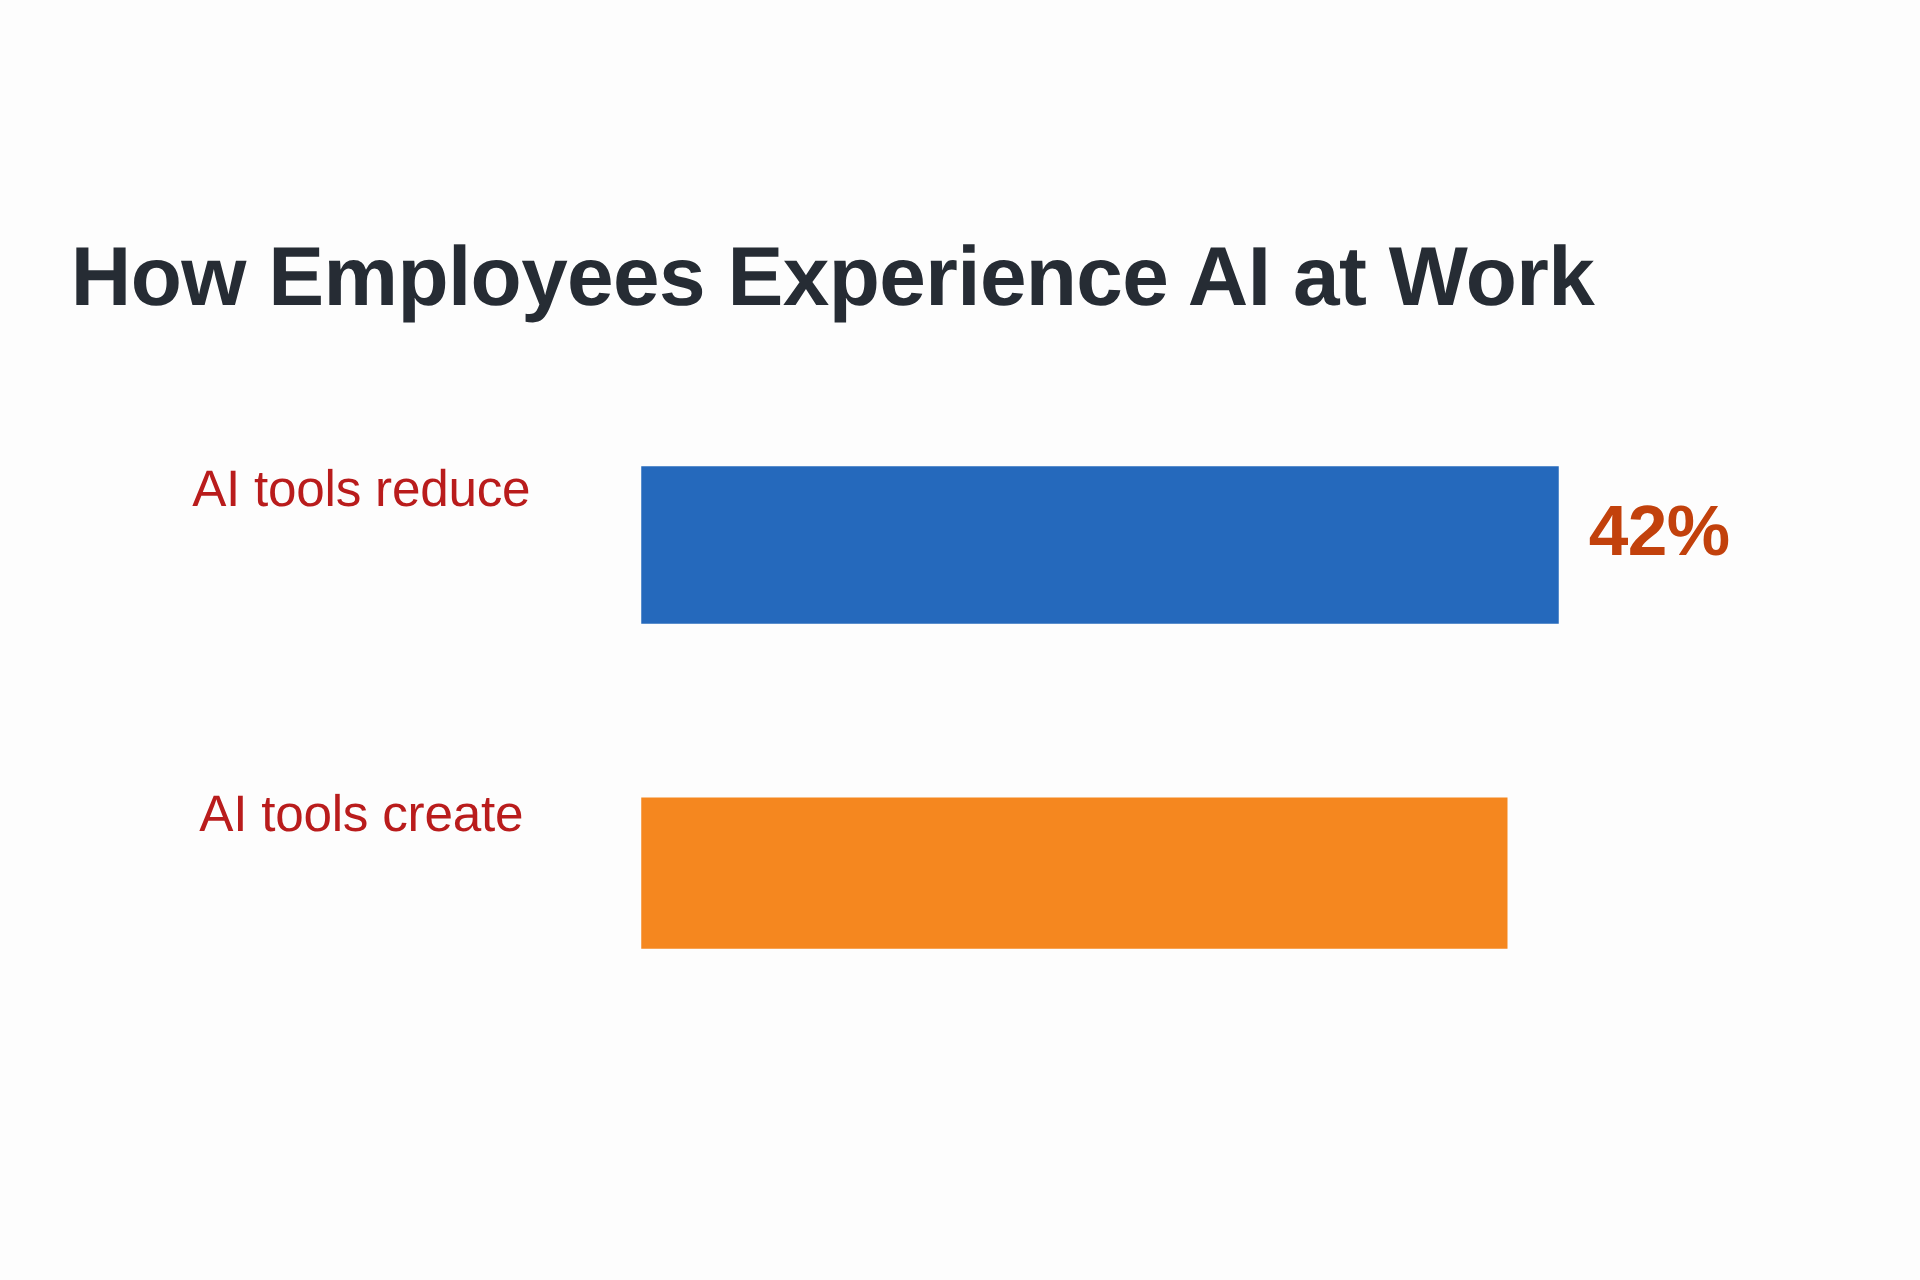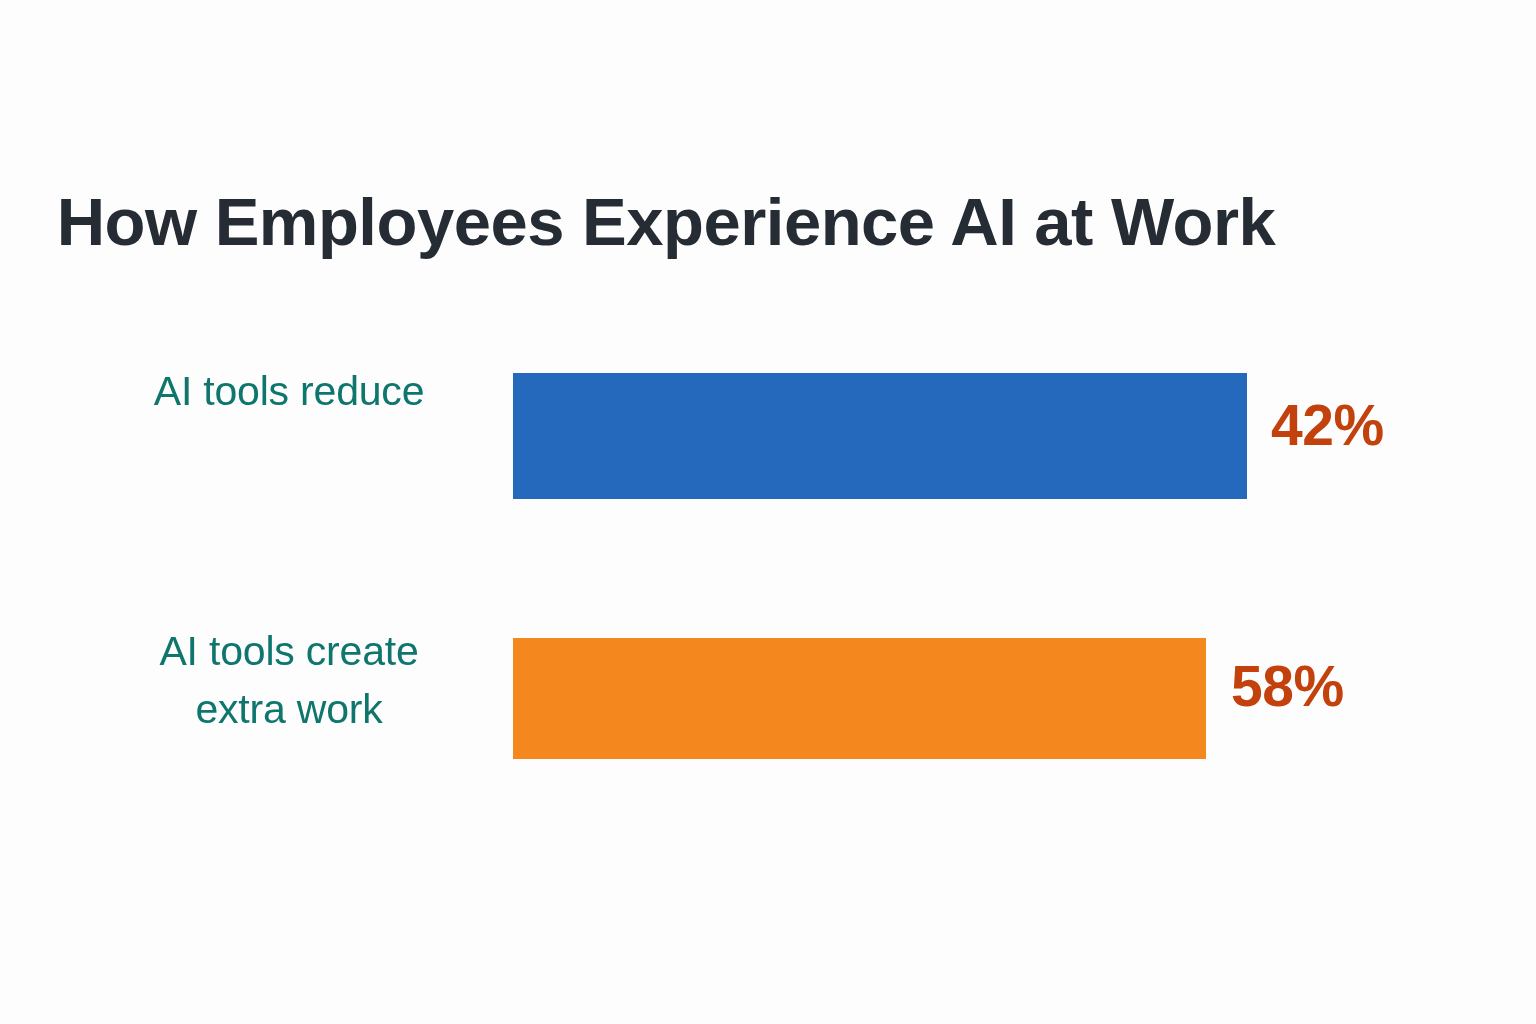--- a/index.html
+++ b/index.html
@@ -56,21 +56,21 @@
   .bar-row[data-row="1"] { top: 240px; height: 190px; }
 
   
   .cat-label {
     position: absolute;
     left: 110px;
     width: 358px;
     text-align: center;
     font-size: 41px;
     font-weight: normal;
-    color: #0f766e;
+    color: #b91c1c;
     line-height: 1.42;
     letter-spacing: -0.2px;
   }
   .bar-row[data-row="0"] .cat-label { top: 22px; }
   .bar-row[data-row="1"] .cat-label { top: 42px; }
 
   .cat-label .line { display: block; }
 
   
   .bar-track {
@@ -113,22 +113,20 @@
       </div>
       <div class="bar-track">
         <span class="bar" style="width: 734px; height: 126px; background: rgb(37, 105, 188);"></span>
       </div>
       <div class="value-label">42%</div>
     </div>
 
     <div class="bar-row" data-row="1">
       <div class="cat-label">
         <span class="line">AI tools create</span>
-        <span class="line">extra work</span>
       </div>
       <div class="bar-track">
         <span class="bar" style="width: 693px; height: 121px; background: rgb(245, 135, 31);"></span>
       </div>
-      <div class="value-label">58%</div>
     </div>
 
   </div>
 </div>
 
 </body></html>

